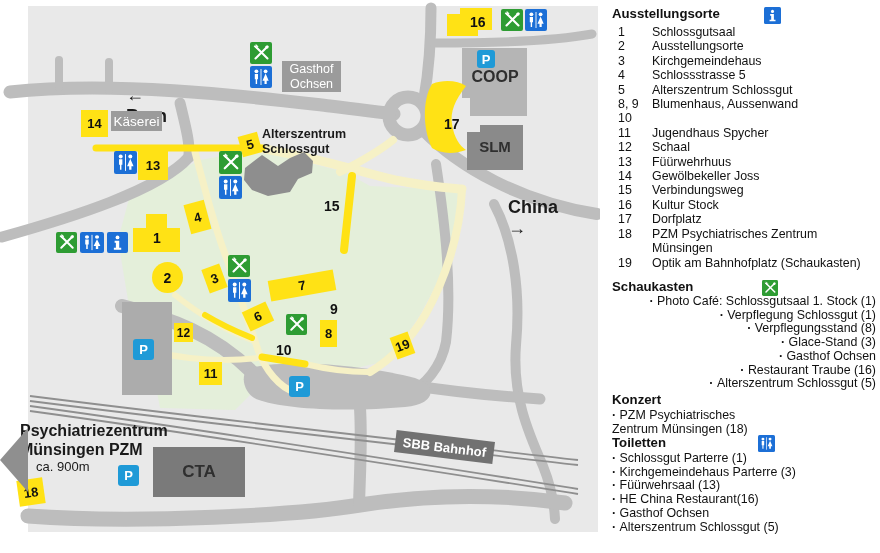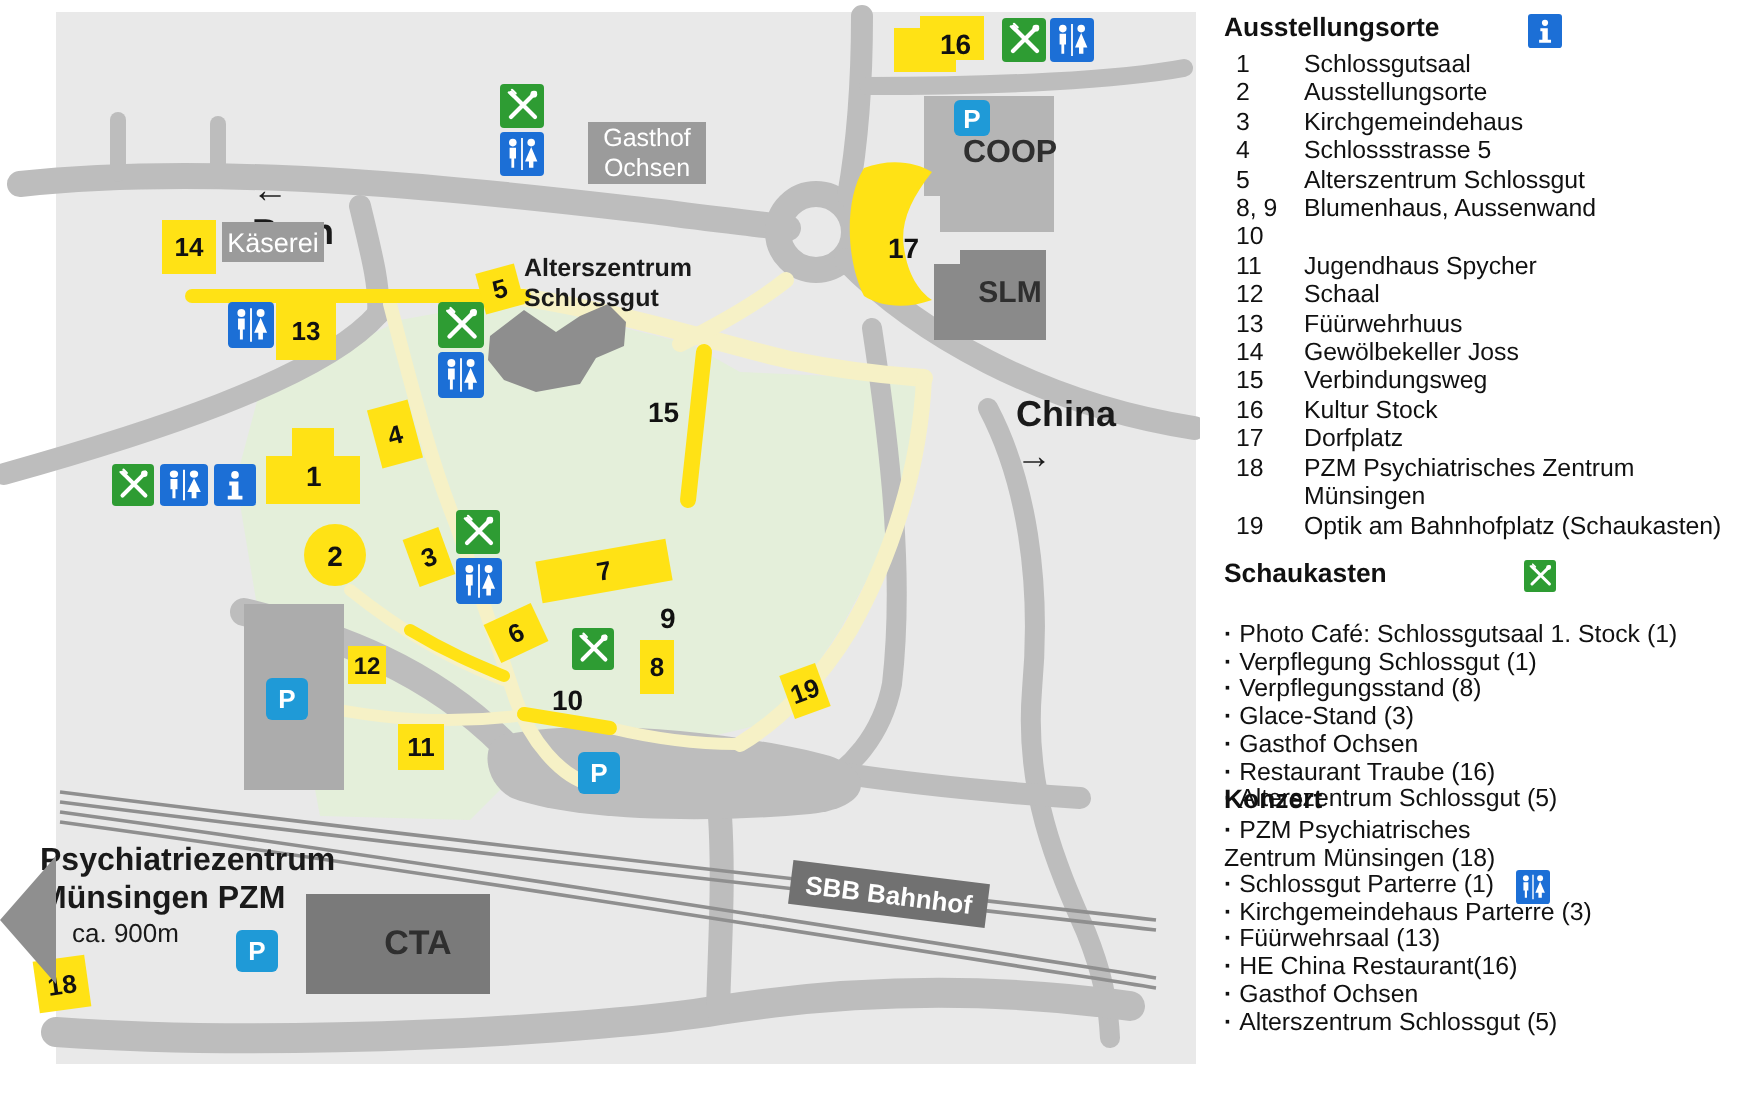--- a/index.html
+++ b/index.html
@@ -14,21 +14,21 @@
   .num{position:absolute;color:#111;font-weight:700;font-size:14px;line-height:1;}
   
   .icon{position:absolute;}
   .icon svg{display:block;width:100%;height:100%;}
   .p-ic{position:absolute;background:#1F9AD7;color:#fff;border-radius:3px;font-weight:700;
         font-size:13px;display:flex;align-items:center;justify-content:center;}
   
   .greybox{position:absolute;background:#9B9B9B;color:#fff;display:flex;align-items:center;
            justify-content:center;text-align:center;white-space:pre-line;}
   .maptext{position:absolute;color:#1a1a1a;font-weight:600;white-space:pre-line;line-height:1.18;}
-  .bldgtext{position:absolute;color:#2F2F2F;font-weight:700;text-align:center;margin-left:10px;}
+  .bldgtext{position:absolute;color:#2F2F2F;font-weight:700;text-align:center;}
   .dirarrow{font-weight:700;}
   .pzm-arrow{position:absolute;width:0;height:0;border-top:32px solid transparent;
              border-bottom:32px solid transparent;border-right:28px solid #8F8F8F;}
   .sbb{position:absolute;background:#717171;color:#fff;font-size:13px;font-weight:600;
        display:flex;align-items:center;justify-content:center;transform:rotate(7deg);}
   
   #legend{position:absolute;left:608px;top:0;width:268px;height:553px;}
   .lg-sec{position:absolute;left:0;width:268px;}
   .lg-h{font-size:13.2px;font-weight:700;padding-left:4px;line-height:16px;}
   .lg-row{display:flex;font-size:12.4px;line-height:14.4px;}
@@ -255,21 +255,21 @@
 
     <div class="maptext" style="left:126px;top:64px;font-size:18px;">
       <span class="dirarrow">←</span>
       <span>Bern</span>
     </div>
     <div class="maptext" style="left:508px;top:176px;font-size:18px;">
       <span>China</span>
       <span class="dirarrow">→</span>
     </div>
     <div class="greybox" style="left:111px;top:111px;width:51px;height:20px;font-size:13.5px;">Käserei</div>
-    <div class="greybox" style="left:294px;top:61px;width:59px;height:31px;font-size:12.5px;line-height:1.15;">Gasthof
+    <div class="greybox" style="left:282px;top:61px;width:59px;height:31px;font-size:12.5px;line-height:1.15;">Gasthof
 Ochsen</div>
     <div class="maptext" style="left:262px;top:127px;font-size:12.5px;">Alterszentrum
 Schlossgut</div>
     <div class="bldgtext" style="left:462px;top:68px;width:66px;font-size:16px;">COOP</div>
     <div class="bldgtext" style="left:467px;top:138px;width:56px;font-size:15px;">SLM</div>
     <div class="bldgtext" style="left:153px;top:462px;width:92px;font-size:17px;">CTA</div>
     <div class="sbb" style="left:395px;top:436px;width:99px;height:22px;">SBB Bahnhof</div>
     <div class="maptext" style="left:20px;top:421px;font-size:16px;line-height:19px;">Psychiatriezentrum
 Münsingen PZM</div>
     <div class="maptext" style="left:36px;top:459px;font-size:13px;font-weight:400;">ca. 900m</div>
@@ -352,40 +352,41 @@
       </div>
     </div>
 
     <div class="lg-sec" style="top:279px;">
       <div class="lg-h">Schaukasten</div>
       <span class="lg-icon" style="left:154px;top:1px;width:16px;height:16px;">
           <svg viewBox="0 0 22 22">
             <use href="#sym-rest"></use>
           </svg>
         </span>
-      <div style="margin-top:16px;">
+      <div style="margin-top:0;text-align:right;">
         <div class="lg-brow">Photo Café: Schlossgutsaal  1. Stock (1)</div>
         <div class="lg-brow">Verpflegung Schlossgut (1)</div>
         <div class="lg-brow">Verpflegungsstand (8)</div>
         <div class="lg-brow">Glace-Stand (3)</div>
         <div class="lg-brow">Gasthof Ochsen</div>
         <div class="lg-brow">Restaurant Traube (16)</div>
         <div class="lg-brow">Alterszentrum Schlossgut (5)</div>
       </div>
     </div>
 
     <div class="lg-sec" style="top:392px;">
       <div class="lg-h">Konzert</div>
       <div style="margin-top:1px;">
         <div class="lg-brow">PZM Psychiatrisches
 Zentrum Münsingen (18)</div>
       </div>
     </div>
 
     <div class="lg-sec" style="top:435px;">
+      <div class="lg-h">Toiletten</div>
       <span class="lg-icon" style="left:150px;top:0px;width:17px;height:17px;">
           <svg viewBox="0 0 22 22">
             <use href="#sym-wc"></use>
           </svg>
         </span>
       <div style="margin-top:1px;">
         <div class="lg-brow">Schlossgut Parterre (1)</div>
         <div class="lg-brow">Kirchgemeindehaus Parterre (3)</div>
         <div class="lg-brow">Füürwehrsaal (13)</div>
         <div class="lg-brow">HE China Restaurant(16)</div>

